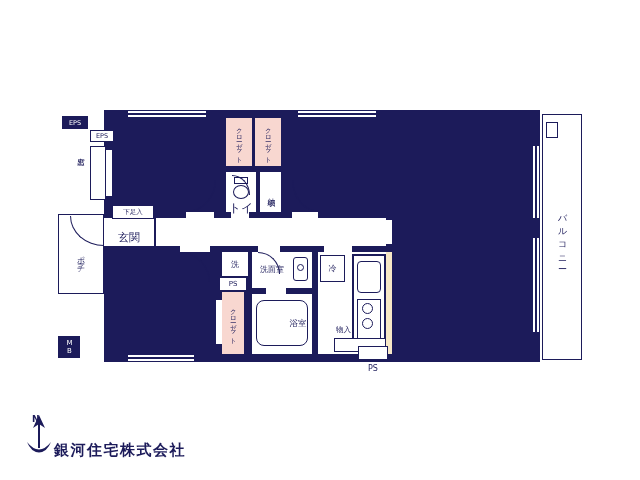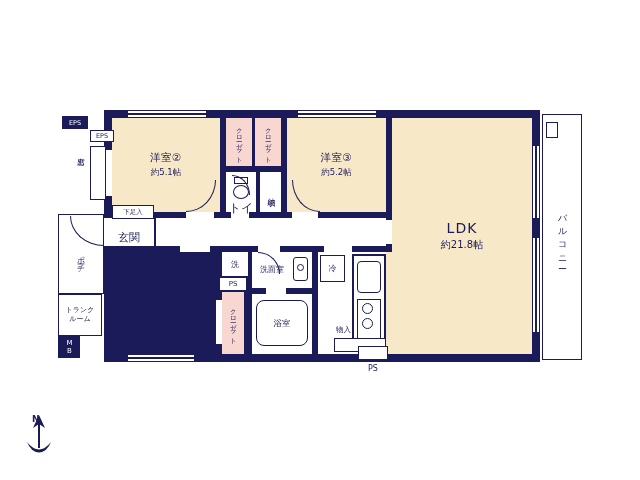--- a/index.html
+++ b/index.html
@@ -46,50 +46,38 @@
   <div class="gap" style="left:231px;top:212px;width:18px;height:6px"></div>
   <div class="gap" style="left:292px;top:212px;width:26px;height:6px"></div>
   <div class="gap" style="left:386px;top:220px;width:6px;height:24px"></div>
   <div class="gap" style="left:386px;top:252px;width:6px;height:102px;background:var(--room)"></div>
   <div class="gap" style="left:180px;top:246px;width:30px;height:6px"></div>
   <div class="gap" style="left:258px;top:246px;width:22px;height:6px"></div>
   <div class="gap" style="left:324px;top:246px;width:28px;height:6px"></div>
   <div class="gap" style="left:266px;top:288px;width:20px;height:6px"></div>
   <div class="gap" style="left:216px;top:300px;width:6px;height:44px"></div>
 
-  <div class="room" style="left:112px;top:118px;width:108px;height:94px">
-    <div class="rname">洋室②</div>
-    <div class="rsize">約5.1帖</div>
-  </div>
 
   <div class="room pink" style="left:226px;top:118px;width:26px;height:48px">
     <div class="vtext" style="font-size:6.5px">クローゼット</div>
   </div>
   <div class="room pink" style="left:255px;top:118px;width:26px;height:48px">
     <div class="vtext" style="font-size:6.5px">クローゼット</div>
   </div>
 
   <div class="room white" style="left:226px;top:172px;width:30px;height:40px"></div>
   <div class="box" style="left:234px;top:177px;width:14px;height:7px"></div>
   <div class="box" style="left:233px;top:185px;width:16px;height:14px;border-radius:50%"></div>
   <div class="lbl ctr" style="left:226px;top:200px;width:30px;font-size:12px">トイレ</div>
 
   <div class="room white" style="left:260px;top:172px;width:21px;height:40px">
     <div class="vtext" style="font-size:8px">収納</div>
   </div>
 
-  <div class="room" style="left:287px;top:118px;width:99px;height:94px">
-    <div class="rname">洋室③</div>
-    <div class="rsize">約5.2帖</div>
-  </div>
 
-  <div class="room big" style="left:392px;top:118px;width:140px;height:236px">
-    <div class="rname">LDK</div>
-    <div class="rsize">約21.8帖</div>
-  </div>
 
   <div class="room white" style="left:112px;top:218px;width:274px;height:28px"></div>
   <div class="navy" style="left:154px;top:218px;width:2px;height:28px"></div>
   <div class="lbl" style="left:118px;top:230px;font-size:11px">玄関</div>
   <div class="box ctr" style="left:112px;top:205px;width:42px;height:14px;font-size:6.5px">下足入</div>
 
 
   <div class="room pink" style="left:222px;top:292px;width:22px;height:62px">
     <div class="vtext" style="font-size:6.5px">クローゼット</div>
   </div>
@@ -100,40 +88,37 @@
 
   <div class="room white ctr" style="left:220px;top:278px;width:26px;height:12px;font-size:7px">PS</div>
 
   <div class="room white" style="left:252px;top:252px;width:60px;height:36px"></div>
   <div class="lbl ctr" style="left:252px;top:264px;width:40px;font-size:8px">洗面室</div>
   <div class="box" style="left:293px;top:257px;width:15px;height:24px;border-radius:3px"></div>
   <div class="box" style="left:297px;top:264px;width:7px;height:7px;border-radius:50%"></div>
 
   <div class="room white" style="left:252px;top:294px;width:60px;height:60px"></div>
   <div class="box" style="left:256px;top:300px;width:52px;height:46px;border-radius:8px;border-width:1.5px"></div>
-  <div class="lbl ctr" style="left:252px;top:318px;width:60px;font-size:8.5px">浴室</div>
+  <div class="lbl ctr" style="left:268px;top:318px;width:60px;font-size:8.5px">浴室</div>
 
   <div class="room white" style="left:318px;top:252px;width:68px;height:102px"></div>
   <div class="box ctr" style="left:320px;top:255px;width:25px;height:27px;font-size:8px">冷</div>
   <div class="box" style="left:352px;top:254px;width:34px;height:90px;border-width:2px"></div>
   <div class="box" style="left:357px;top:261px;width:24px;height:32px;border-radius:4px"></div>
   <div class="box" style="left:357px;top:299px;width:24px;height:40px"></div>
   <div class="box" style="left:362px;top:303px;width:11px;height:11px;border-radius:50%"></div>
   <div class="box" style="left:362px;top:318px;width:11px;height:11px;border-radius:50%"></div>
   <div class="lbl" style="left:336px;top:325px;font-size:7.5px">物入</div>
   <div class="box" style="left:334px;top:338px;width:52px;height:14px"></div>
 
   <div class="box" style="left:358px;top:346px;width:30px;height:14px"></div>
   <div class="lbl ctr" style="left:358px;top:364px;width:30px;font-size:8px">PS</div>
 
   <div class="box" style="left:58px;top:214px;width:46px;height:80px"></div>
   <div class="lbl vtext" style="left:76px;top:250px;font-size:8px">ポーチ</div>
-  <div class="box ctr" style="left:58px;top:294px;width:44px;height:42px">
-    <div style="width:30px;font-size:7px;word-break:break-all;line-height:1.3">トランクルーム</div>
-  </div>
   <div class="navy ctr" style="left:58px;top:336px;width:22px;height:22px">
     <div class="vtext" style="font-size:7px;color:#fff">MB</div>
   </div>
 
   <div class="navy ctr" style="left:62px;top:116px;width:26px;height:13px;font-size:6.5px;color:#fff">EPS</div>
   <div class="box ctr" style="left:90px;top:130px;width:24px;height:12px;font-size:6.5px">EPS</div>
 
   <div class="box" style="left:90px;top:146px;width:16px;height:54px"></div>
   <div class="lbl vtext" style="left:77px;top:152px;font-size:7.5px">出窓</div>
 
@@ -148,14 +133,15 @@
   <div class="arc" style="left:232px;top:175px;width:18px;height:20px;border-right-width:1px;border-top-width:1px;border-radius:0 100% 0 0"></div>
   <div class="arc" style="left:180px;top:252px;width:30px;height:30px;border-right-width:1px;border-top-width:1px;border-radius:0 100% 0 0"></div>
   <div class="arc" style="left:258px;top:252px;width:22px;height:22px;border-right-width:1px;border-top-width:1px;border-radius:0 100% 0 0"></div>
 
   <svg class="abs" style="left:22px;top:414px" width="34" height="44" viewBox="0 0 34 44">
     <path d="M17 6 L17 34" stroke="#1c1b5a" stroke-width="2" fill="none"></path>
     <path d="M17 1 L11 14 L17 10 L23 14 Z" fill="#1c1b5a"></path>
     <path d="M5 28 Q17 43 29 28 Q25 38 17 38.5 Q9 38 5 28 Z" fill="#1c1b5a"></path>
   </svg>
   <div class="lbl" style="left:32px;top:414px;font-size:9px;font-weight:700">N</div>
+  <div class="company">銀河住宅株式会社</div>
 
 </div>
 
 </body></html>

